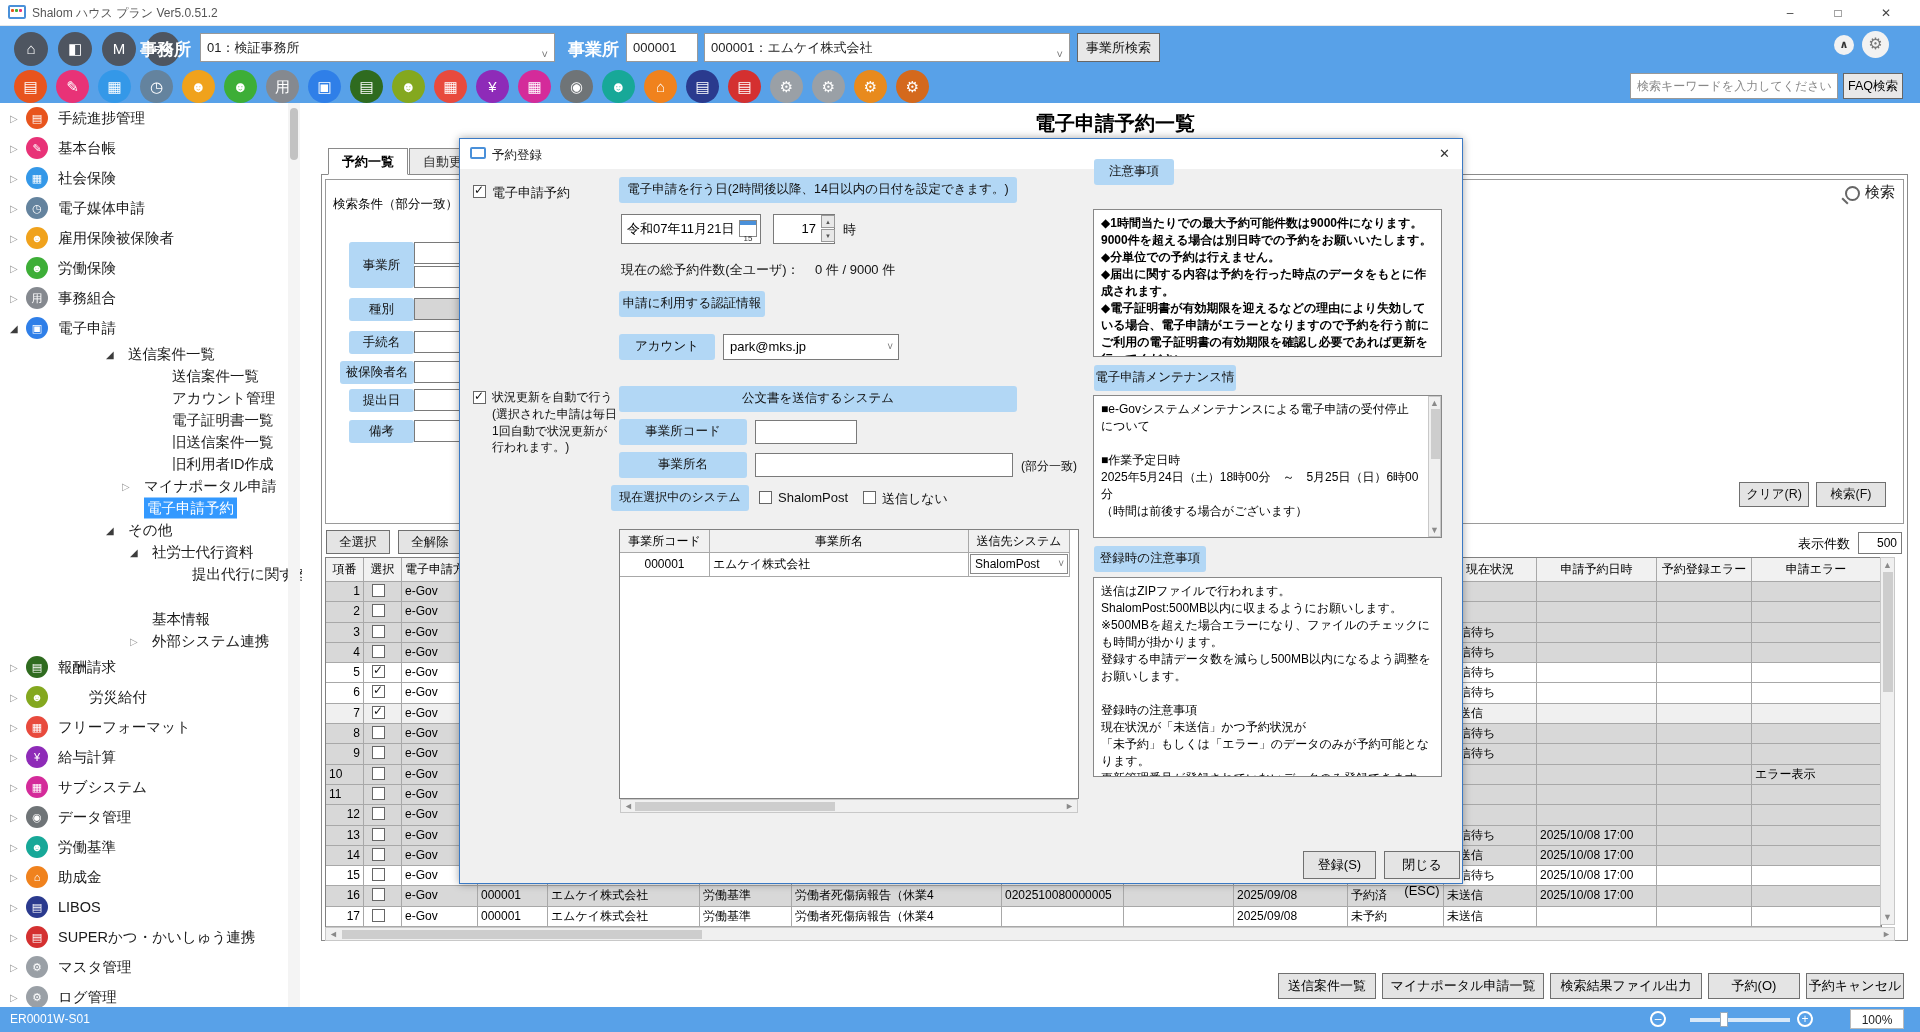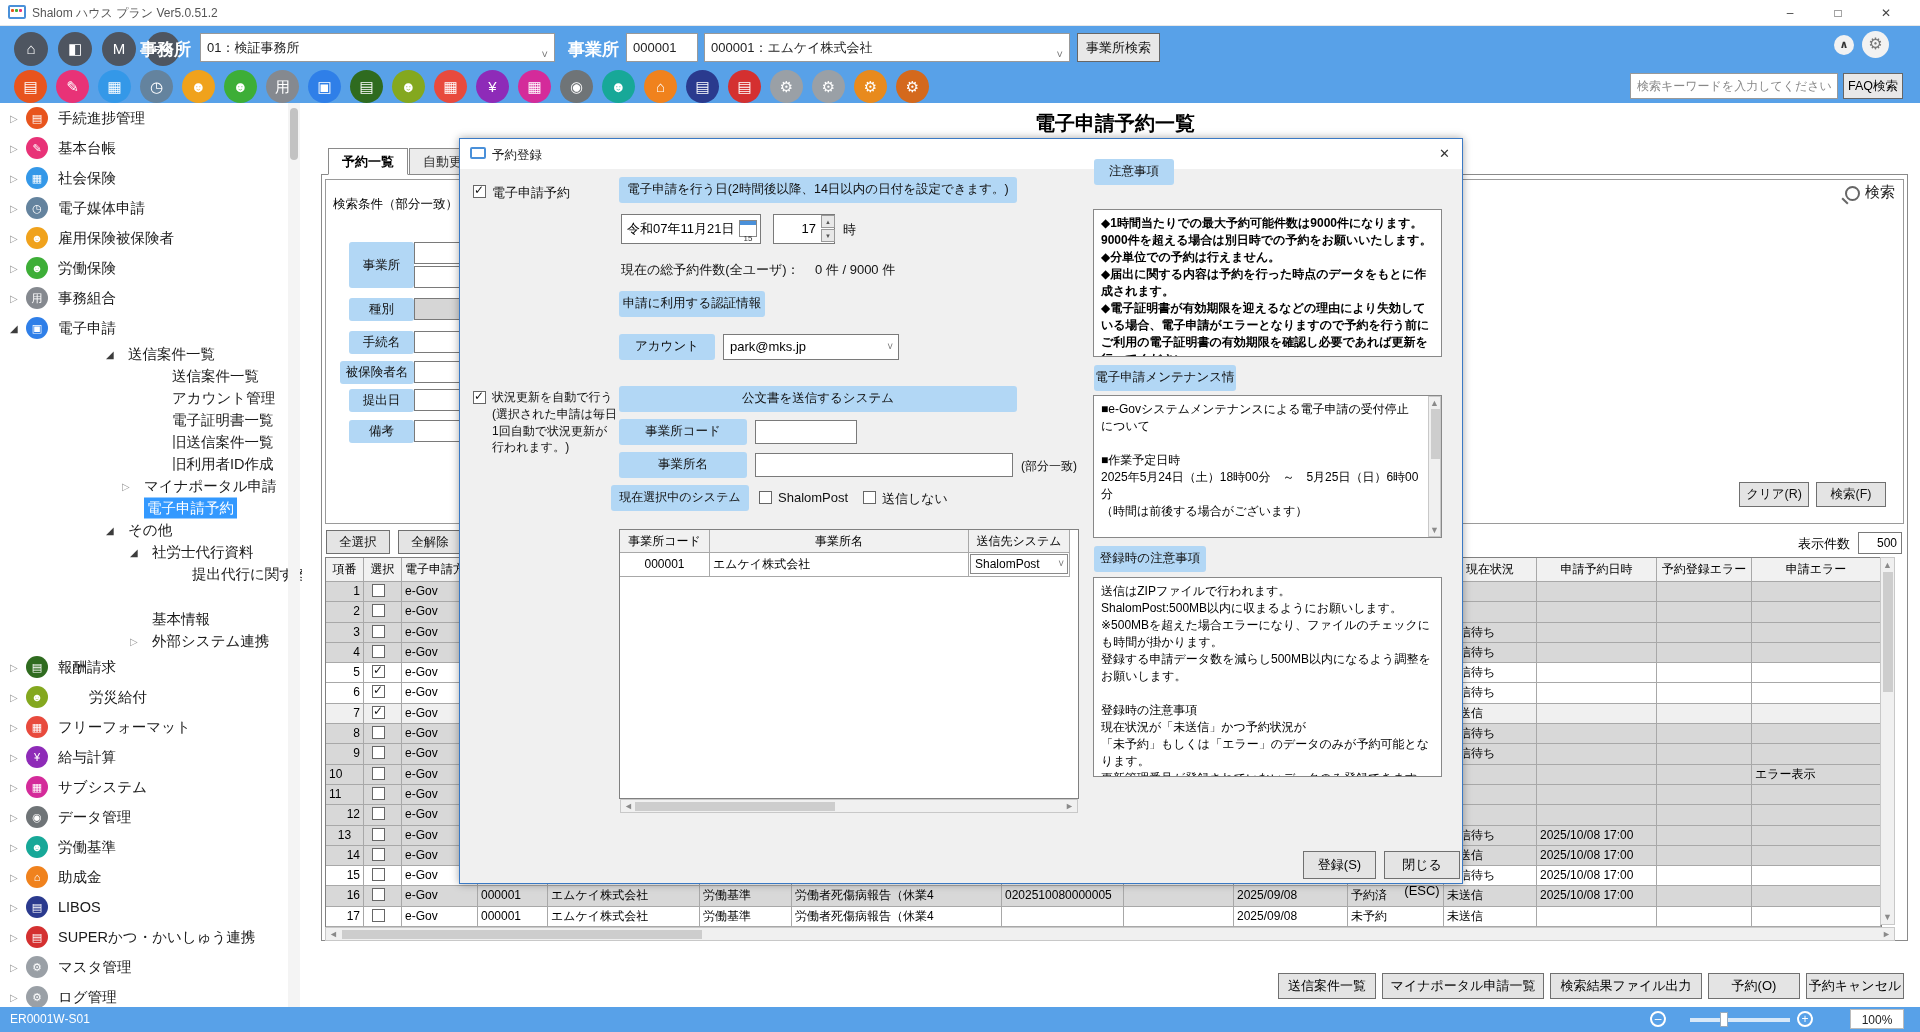--- a/index.html
+++ b/index.html
@@ -558,21 +558,21 @@
         <div class="td" style="width: 122px; height: 20.3px; line-height: 15px;"></div>
         <div class="td" style="width: 110px; height: 20.3px; line-height: 15px;"></div>
         <div class="td" style="width: 114px; height: 20.3px; line-height: 15px;"></div>
         <div class="td" style="width: 96px; height: 20.3px; line-height: 15px;"></div>
         <div class="td" style="width: 93px; height: 20.3px; line-height: 15px;"></div>
         <div class="td" style="width: 120px; height: 20.3px; line-height: 15px;"></div>
         <div class="td" style="width: 95px; height: 20.3px; line-height: 15px;"></div>
         <div class="td" style="width: 129px; height: 20.3px; line-height: 15px;"></div>
       </div>
       <div class="tr" style="height: 20.3px; background: rgb(216, 216, 216);">
-        <div class="td" style="width: 38px; height: 20.3px; line-height: 15px; text-align: center;">13</div>
+        <div class="td" style="width: 38px; height: 20.3px; line-height: 15px; text-align: right;">13</div>
         <div class="td" style="width: 38px; height: 20.3px; line-height: 15px; padding: 2px 0px;"><span class="cb" style="margin-left: 8px;"></span></div>
         <div class="td" style="width: 76px; height: 20.3px; line-height: 15px;">e-Gov</div>
         <div class="td" style="width: 70px; height: 20.3px; line-height: 15px;"></div>
         <div class="td" style="width: 152px; height: 20.3px; line-height: 15px;"></div>
         <div class="td" style="width: 92px; height: 20.3px; line-height: 15px;"></div>
         <div class="td" style="width: 210px; height: 20.3px; line-height: 15px;"></div>
         <div class="td" style="width: 122px; height: 20.3px; line-height: 15px;"></div>
         <div class="td" style="width: 110px; height: 20.3px; line-height: 15px;"></div>
         <div class="td" style="width: 114px; height: 20.3px; line-height: 15px;"></div>
         <div class="td" style="width: 96px; height: 20.3px; line-height: 15px;"></div>

